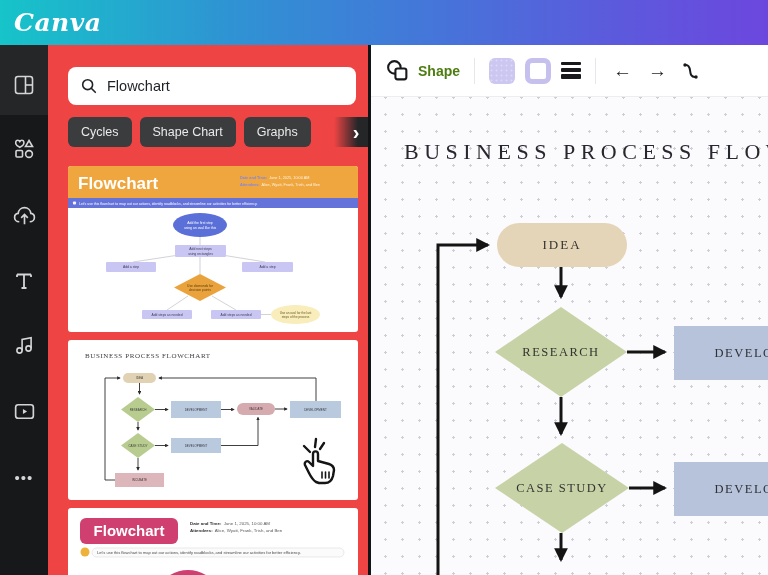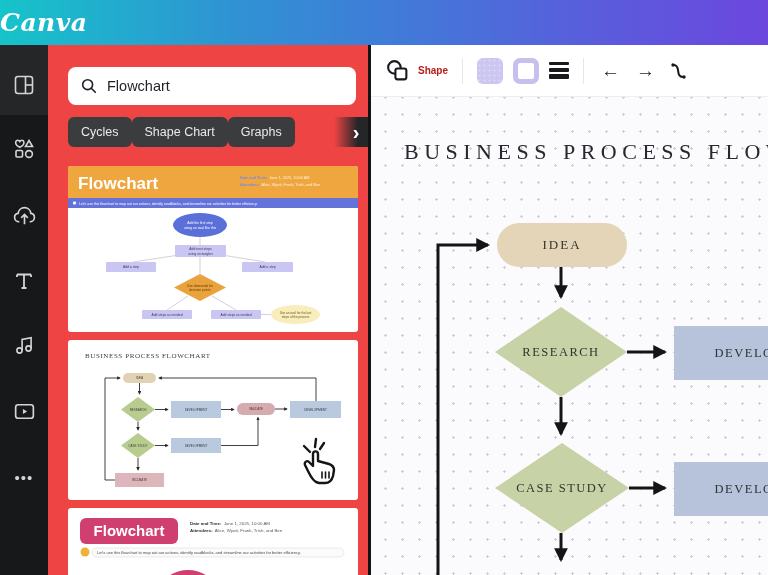--- a/index.html
+++ b/index.html
@@ -3,38 +3,38 @@
 <meta charset="utf-8">
 <style>
   * { margin:0; padding:0; box-sizing:border-box; }
   html,body { width:768px; height:575px; overflow:hidden; }
   body { font-family:"Liberation Sans", sans-serif; background:#101113; }
   #root { position:relative; width:768px; height:575px; overflow:hidden; background:#252628; }
 
   
   .topbar { position:absolute; left:0; top:0; width:768px; height:45px;
     background:linear-gradient(90deg,#16c4c9 0%, #2f93d3 30%, #3f7dd8 50%, #5a5cdc 78%, #6c47de 100%);
-    display:flex; align-items:center; z-index:5; }
+    display:flex; align-items:center; padding-left:14px; z-index:5; }
   .logo { color:#fff; font-family:"DejaVu Serif", serif; font-style:italic; font-weight:bold;
     font-size:25px; letter-spacing:0.5px; }
 
   
   .sidebar { position:absolute; left:0; top:45px; width:48px; height:530px; background:#17181a; }
   .sidebar .active-block { position:absolute; left:0; top:0; width:48px; height:70px; background:#252628; }
   .rail-item { position:absolute; left:0; width:48px; height:48px; display:flex; align-items:center; justify-content:center; cursor:pointer; }
   .rail-item svg { stroke:#d4d5d7; fill:none; stroke-width:1.6; }
   .rail-glyph { color:#d4d5d7; font-size:15px; letter-spacing:1px; }
 
   
   .panel { position:absolute; left:48px; top:45px; width:320px; height:530px; background:#ef4444; }
   .searchbar { position:absolute; left:20px; top:22px; width:288px; height:38px; background:#fff; border:none;
     border-radius:8px; display:flex; align-items:center; padding:0 12px; gap:9px; }
   .searchbar input { border:none; outline:none; font-size:14.5px; color:#1e2126; width:220px;
     font-family:"Liberation Sans",sans-serif; background:transparent; }
-  .chips { position:absolute; left:20px; top:72px; width:346px; height:30px; display:flex; overflow:hidden; }
+  .chips { position:absolute; left:20px; top:72px; width:346px; height:30px; display:flex; gap:8px; overflow:hidden; }
   .chip { background:#3a3c3e; color:#e9eaea; font-size:12.5px; border-radius:6px; height:30px;
     display:flex; align-items:center; padding:0 13px; white-space:nowrap; cursor:pointer; flex:0 0 auto; }
   .chips-fade { position:absolute; right:0; top:72px; width:34px; height:30px;
     background:linear-gradient(90deg, rgba(37,38,40,0), #252628 70%); }
   .chips-more { position:absolute; right:2px; top:72px; width:20px; height:30px; color:#fff; font-size:20px;
     display:flex; align-items:center; justify-content:center; cursor:pointer; font-weight:bold; }
 
   .card { position:absolute; left:20px; width:290px; background:#fff; border-radius:3px; overflow:hidden; cursor:pointer; }
   #card1 { top:121px; height:166px; }
   #card2 { top:295px; height:160px; }
@@ -43,21 +43,21 @@
   .mini-serif { font-family:"Liberation Serif", serif; }
 
   .cursor-icon { position:absolute; right:12px; bottom:12px; width:52px; height:54px; }
 
   
   .canvas-area { position:absolute; left:368px; top:45px; width:400px; height:530px; background:#fff;
     border-left:3px solid #131416; }
   .ctoolbar { position:absolute; left:0; top:0; width:100%; height:52px; background:#fff;
     border-bottom:1px solid #ededef; display:flex; align-items:center; padding-left:14px; gap:10px; }
   .shape-btn { display:flex; align-items:center; gap:8px; cursor:pointer; }
-  .shape-btn .lbl { font-size:10px; font-weight:bold; color:#b91c1c; }
+  .shape-btn .lbl { font-size:14px; font-weight:bold; color:#4d7c0f; }
   .tdivider { width:1px; height:26px; background:#e7e7e9; margin:0 4px; }
   .swatch-fill { width:26px; height:26px; border-radius:6px; cursor:pointer;
     background-color:#ccc7f0;
     background-image:radial-gradient(#dcd8f7 0.9px, transparent 1.1px); background-size:5px 5px; }
   .swatch-border { width:26px; height:26px; border-radius:7px; border:5px solid #c6c0ee; background:#fff; cursor:pointer; }
   .weight-icon { display:flex; flex-direction:column; gap:2.5px; cursor:pointer; }
   .weight-icon div { width:20px; background:#17191c; border-radius:1px; }
   .nav-arrow { font-size:19px; color:#1c1f23; cursor:pointer; line-height:1; padding:0 3px; }
 
   .canvas { position:absolute; left:0; top:52px; width:400px; height:478px; overflow:hidden;

